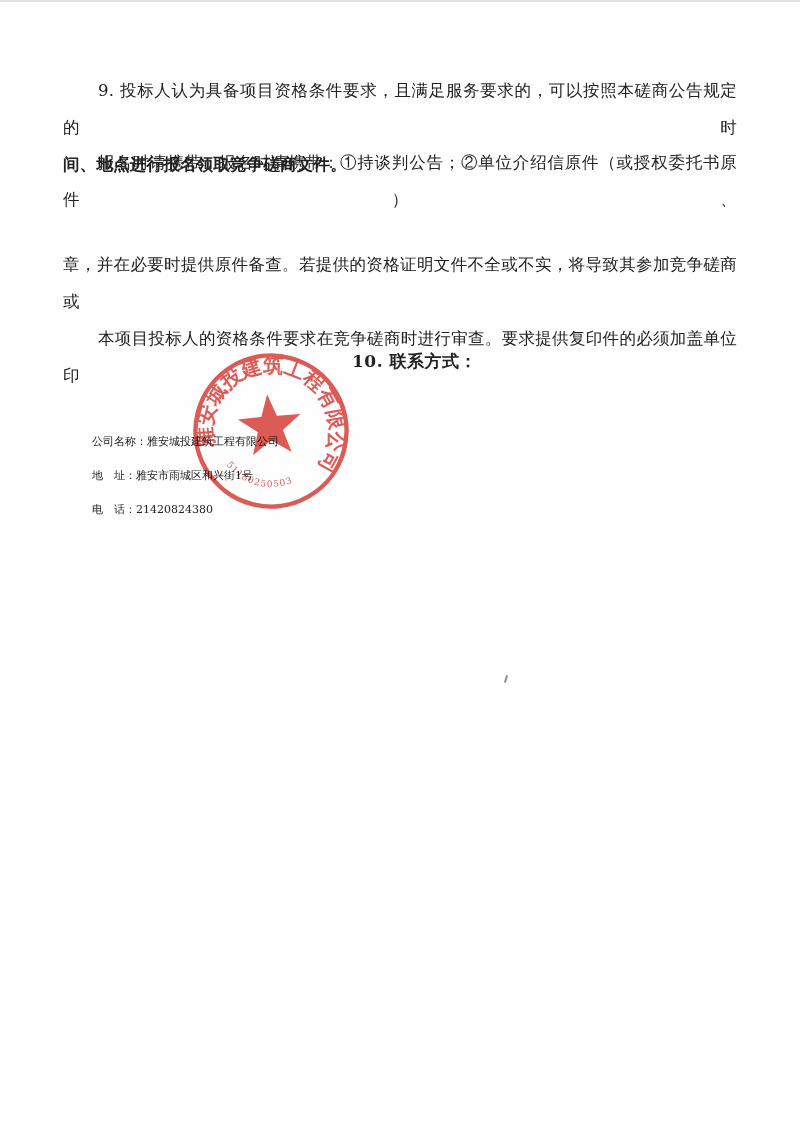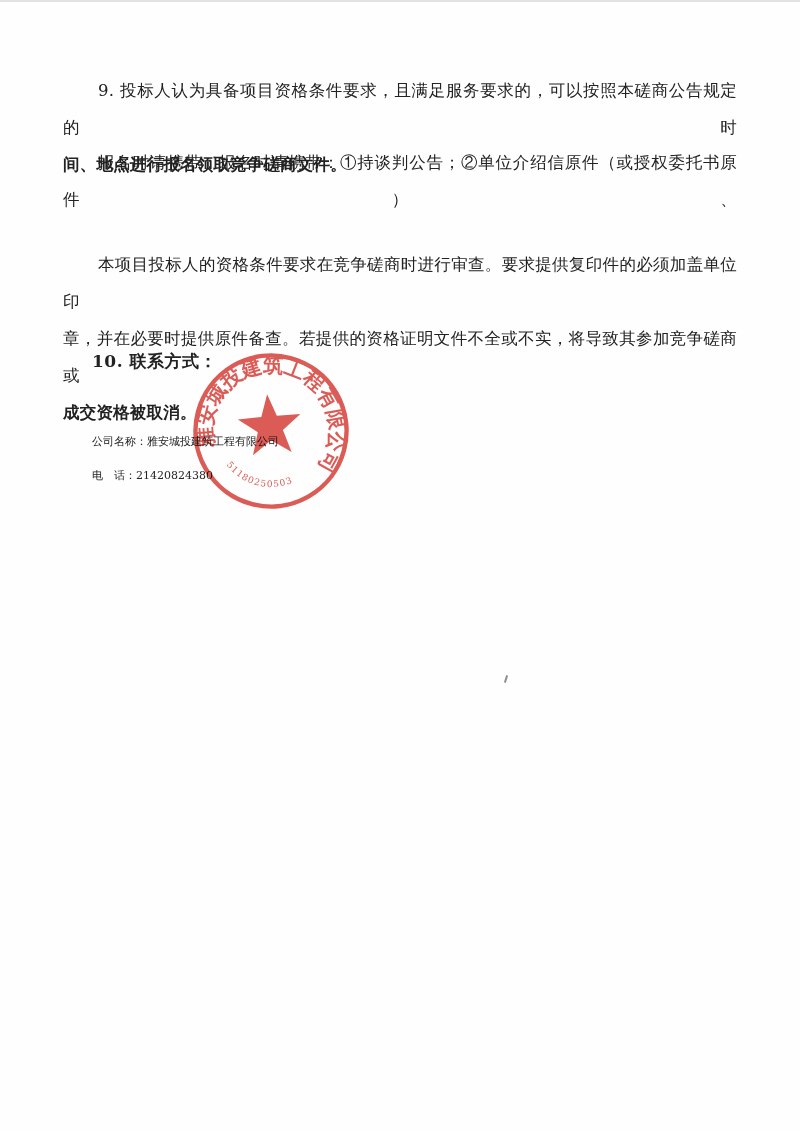--- a/index.html
+++ b/index.html
@@ -39,20 +39,21 @@
     position: absolute;
     left: 63px;
     top: 346px;
     width: 674px;
     padding-left: 29px;
     box-sizing: border-box;
     font-size: 17px;
     line-height: 30px;
     font-weight: bold;
     letter-spacing: 0.5px;
+    text-align: center;
   }
   .contacts {
     position: absolute;
     left: 63px;
     top: 378px;
     width: 674px;
     padding-left: 29px;
     box-sizing: border-box;
     font-size: 11px;
     line-height: 34px;
@@ -94,29 +95,29 @@
   <div class="para p1">
     <div class="pline first">9. 投标人认为具备项目资格条件要求，且满足服务要求的，可以按照本磋商公告规定的时</div>
     <div class="pline last">间、地点进行报名领取竞争磋商文件。</div>
   </div>
 
   <div class="para p2">
     <div class="pline first">报名时请携带：报名时请携带：①持谈判公告；②单位介绍信原件（或授权委托书原件）、</div>
   </div>
 
   <div class="para p3">
+    <div class="pline">章，并在必要时提供原件备查。若提供的资格证明文件不全或不实，将导致其参加竞争磋商或</div>
     <div class="pline first">本项目投标人的资格条件要求在竞争磋商时进行审查。要求提供复印件的必须加盖单位印</div>
-    <div class="pline">章，并在必要时提供原件备查。若提供的资格证明文件不全或不实，将导致其参加竞争磋商或</div>
-    <div class="pline last">成交资格被取消。</div>
   </div>
 
   <div class="contact-heading">10. 联系方式：</div>
 
   <div class="contacts">
     <div class="contact-row"><span>公司名称：</span><span>雅安城投建筑工程有限公司</span></div>
+    <div class="contact-row"><span>地　址：</span><span>雅安市雨城区和兴街1号</span></div>
     <div class="contact-row"><span>电　话：</span><span>21420824380</span></div>
   </div>
 
   <svg class="seal" viewBox="0 0 170 170" xmlns="http://www.w3.org/2000/svg">
     <defs>
       <path id="seal-top-arc" d="M 33.9 114.5 A 59 59 0 1 1 136.1 114.5" fill="none"></path>
       <path id="seal-bottom-arc" d="M 49 127.9 A 56 56 0 0 0 121 127.9" fill="none"></path>
     </defs>
     <g transform="rotate(15 85 85)">
       <circle cx="85" cy="85" r="75.5" fill="none" stroke="#d8453e" stroke-width="4.5"></circle>

